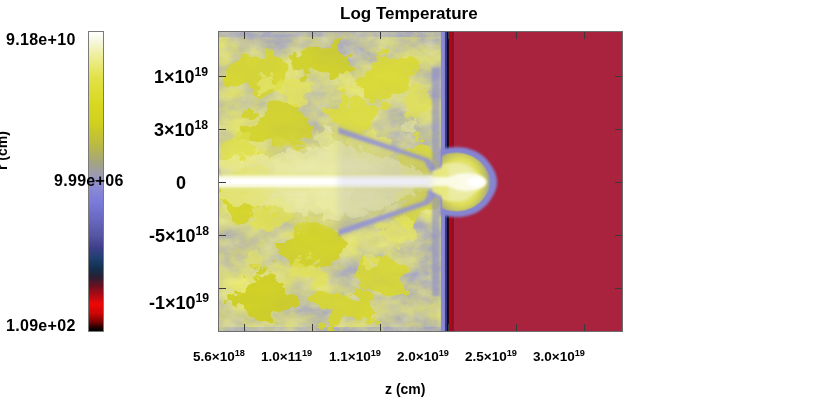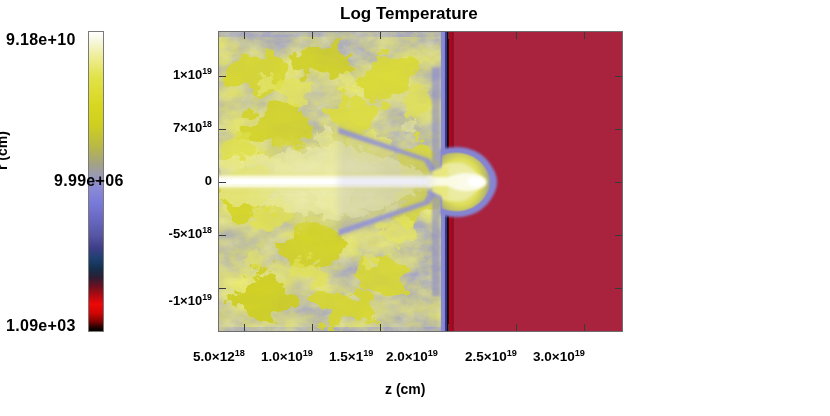--- a/index.html
+++ b/index.html
@@ -62,21 +62,21 @@
   #plot svg{display:block;width:100%;height:100%;}
 
   
   .tick{position:absolute;background:#3a3a3a;}
   .tick-l{width:7px;height:1px;}
   .tick-r{width:7px;height:1px;}
   .tick-t{width:1px;height:7px;}
   .tick-b{width:1px;height:7px;}
 
   
-  .ylab{font-size:13px;text-align:right;}
+  .ylab{font-size:18px;text-align:center;}
   .xlab{font-size:13.5px;}
   #ylabel{
     font-size:14px;left:-6px;top:170px;
     transform:rotate(-90deg);transform-origin:left top;
   }
   #xlabel{font-size:14px;left:385px;top:381px;}
 
   sup{font-size:.68em;vertical-align:super;line-height:0;font-weight:bold;}
 </style>
 </head>
@@ -85,21 +85,21 @@
 <div id="root">
 
   <div class="txt" id="title">Log Temperature</div>
 
   <div id="cbar-wrap">
     <div id="cbar"></div>
     <div id="cbar-tick-mid"></div>
   </div>
   <div class="txt cbar-lab" style="left:6px;top:31px;">9.18e+10</div>
   <div class="txt cbar-lab" style="left:6px;top:172px;margin-left:48px;">9.99e+06</div>
-  <div class="txt cbar-lab" style="left:6px;top:317px;">1.09e+03</div>
+  <div class="txt cbar-lab" style="left:6px;top:317px;">1.09e+02</div>
 
   <div id="plot">
     <svg viewBox="0 0 405 301" preserveAspectRatio="none">
       <defs>
 
         <filter id="turb1" x="-20%" y="-20%" width="140%" height="140%">
           <feTurbulence type="fractalNoise" baseFrequency="0.035 0.045" numOctaves="4" seed="7" result="n"></feTurbulence>
           <feDisplacementMap in="SourceGraphic" in2="n" scale="46" xChannelSelector="R" yChannelSelector="G"></feDisplacementMap>
         </filter>
         <filter id="turb2" x="-20%" y="-20%" width="140%" height="140%">
@@ -286,44 +286,44 @@
     <div class="tick tick-b" style="left:161px;bottom:0;"></div>
     <div class="tick tick-b" style="left:229px;bottom:0;"></div>
     <div class="tick tick-b" style="left:297px;bottom:0;"></div>
     <div class="tick tick-b" style="left:365px;bottom:0;"></div>
   </div>
 
   <div class="txt ylab" style="left:150px;top:67px;width:62px;">
     <span>1×10</span><sup>19</sup>
   </div>
   <div class="txt ylab" style="left:150px;top:120px;width:62px;">
-    <span>7×10</span><sup>18</sup>
+    <span>3×10</span><sup>18</sup>
   </div>
   <div class="txt ylab" style="left:150px;top:173px;width:62px;">
     <span>0</span><sup></sup>
   </div>
   <div class="txt ylab" style="left:146px;top:226px;width:66px;">
     <span>-5×10</span><sup>18</sup>
   </div>
   <div class="txt ylab" style="left:146px;top:293px;width:66px;">
     <span>-1×10</span><sup>19</sup>
   </div>
 
   <div class="txt" id="ylabel">r (cm)</div>
 
   <div class="txt xlab" style="left:193px;top:349px;">
-    <span>5.0×12</span><sup>18</sup>
+    <span>5.6×10</span><sup>18</sup>
   </div>
   <div class="txt xlab" style="left:261px;top:349px;">
-    <span>1.0×10</span><sup>19</sup>
+    <span>1.0×11</span><sup>19</sup>
   </div>
   <div class="txt xlab" style="left:329px;top:349px;">
-    <span>1.5×1</span><sup>19</sup>
-  </div>
-  <div class="txt xlab" style="left:386px;top:349px;">
+    <span>1.1×10</span><sup>19</sup>
+  </div>
+  <div class="txt xlab" style="left:397px;top:349px;">
     <span>2.0×10</span><sup>19</sup>
   </div>
   <div class="txt xlab" style="left:465px;top:349px;">
     <span>2.5×10</span><sup>19</sup>
   </div>
   <div class="txt xlab" style="left:533px;top:349px;">
     <span>3.0×10</span><sup>19</sup>
   </div>
 
   <div class="txt" id="xlabel">z (cm)</div>

